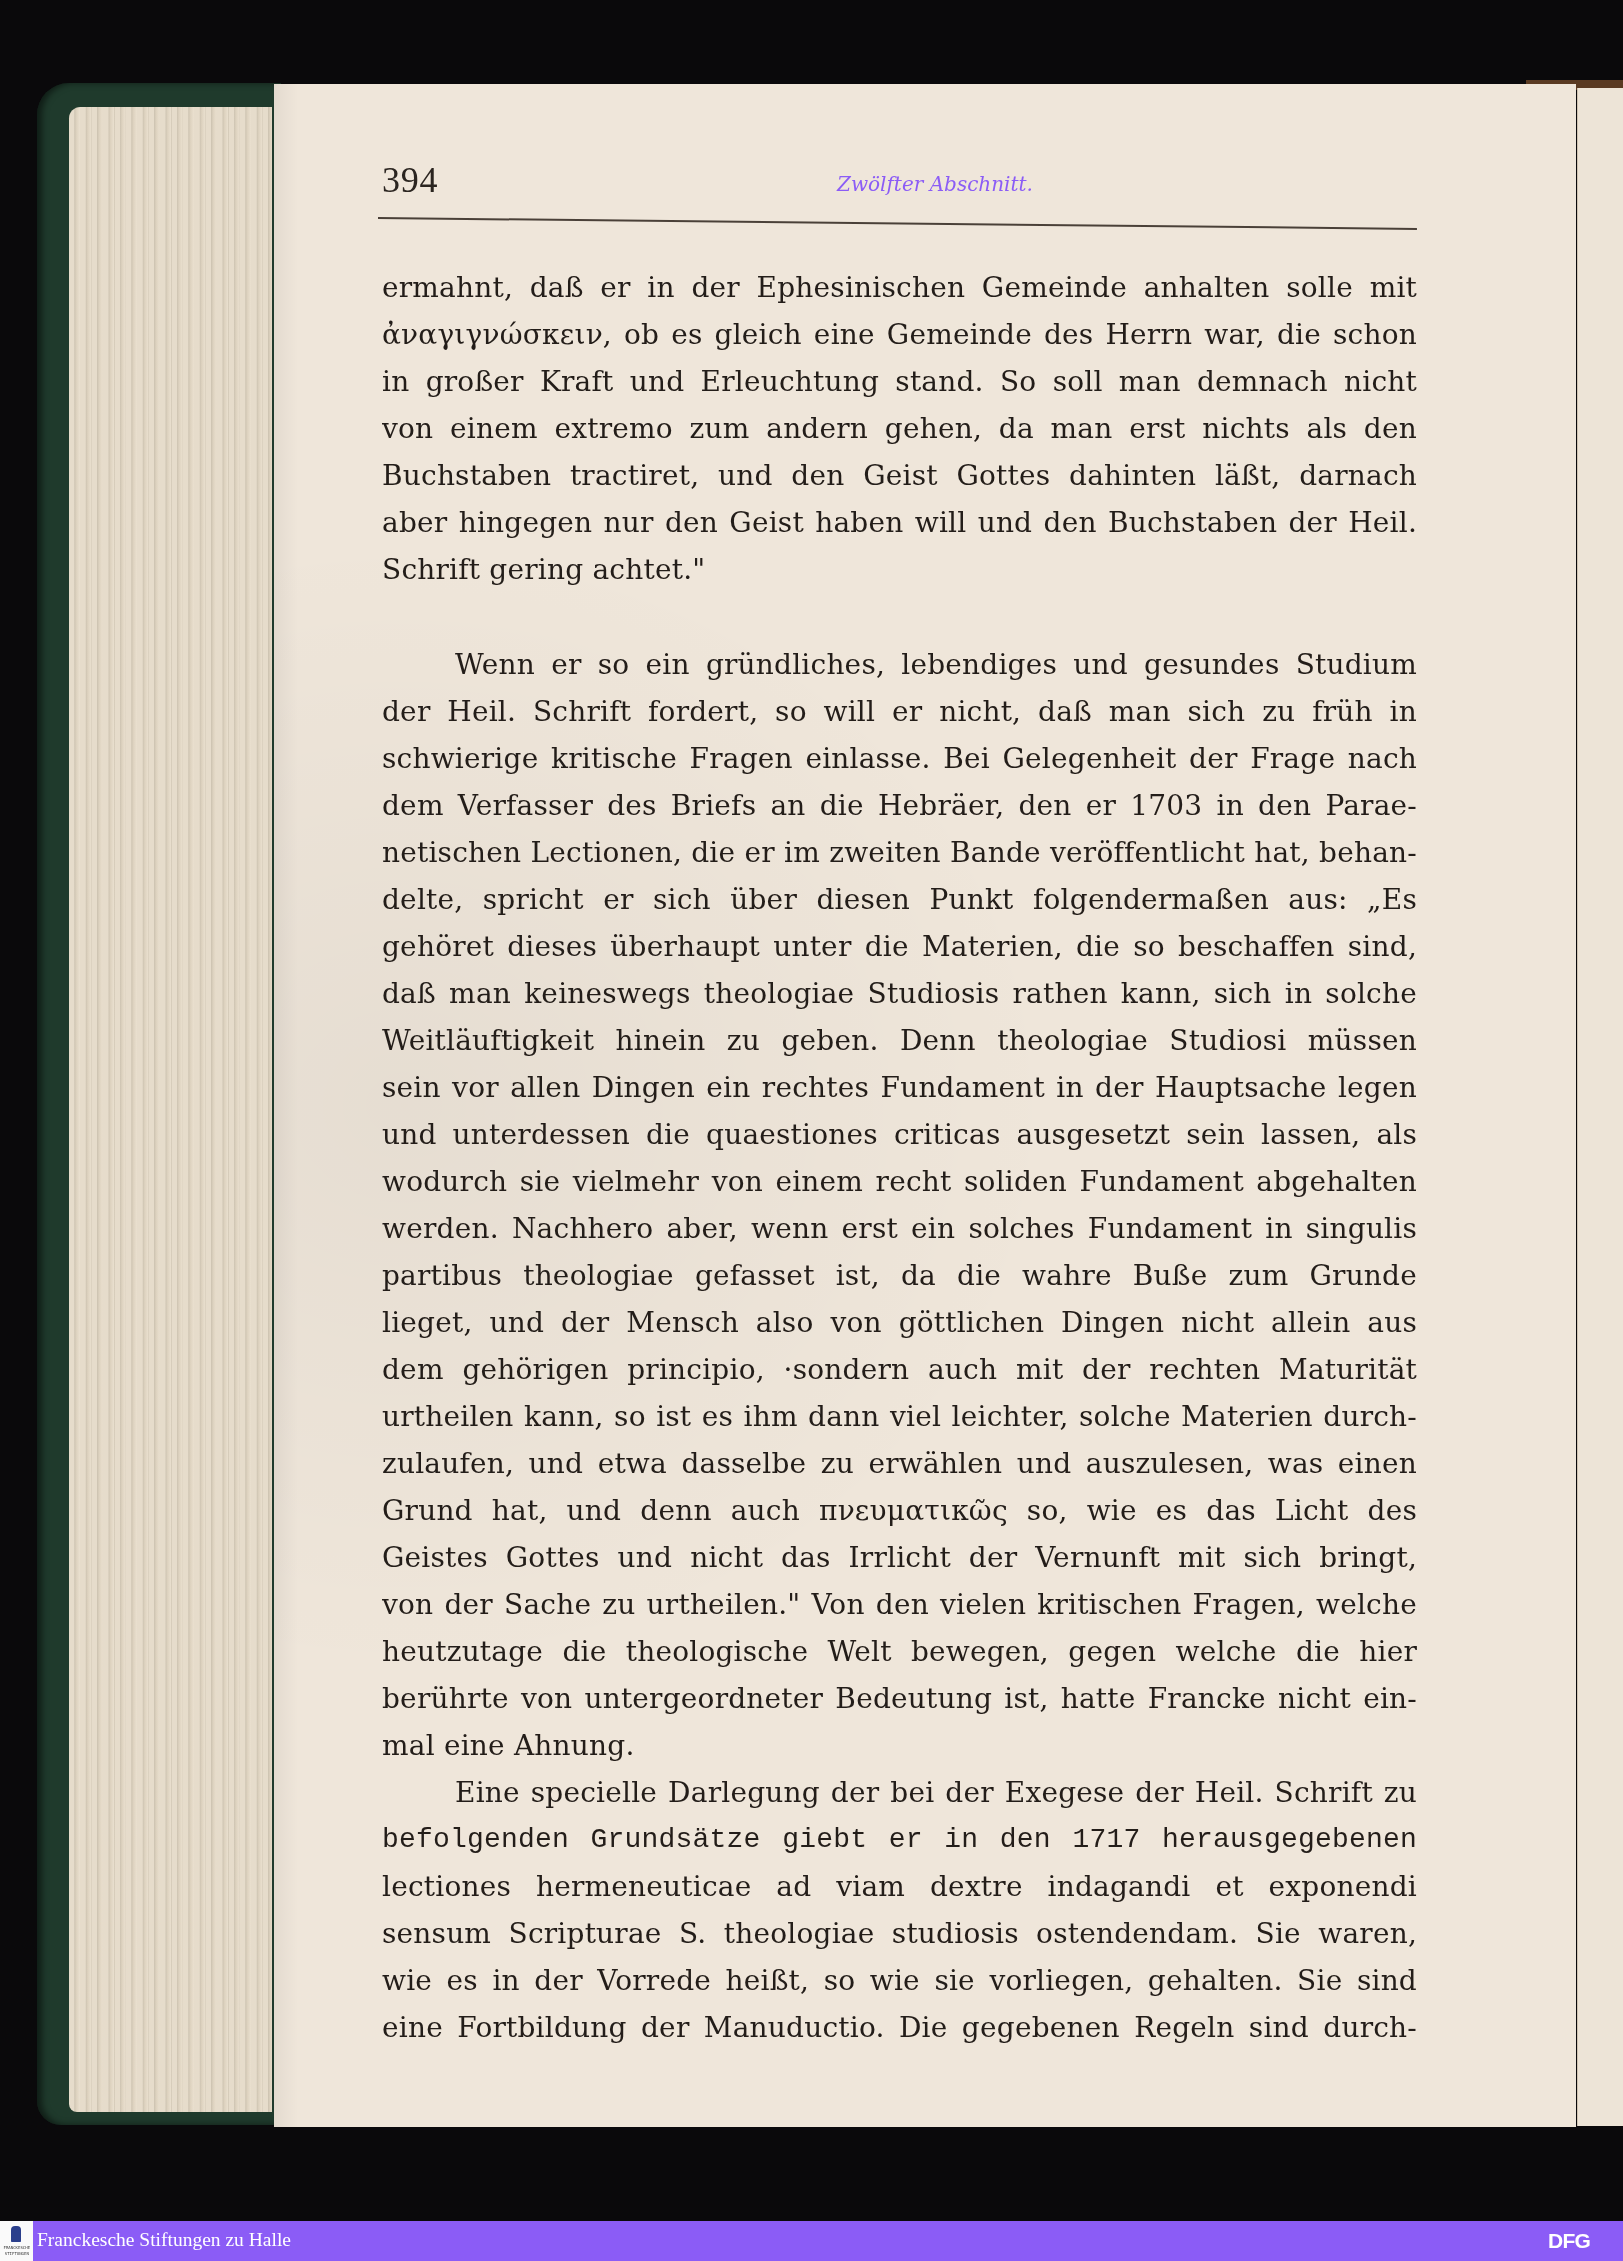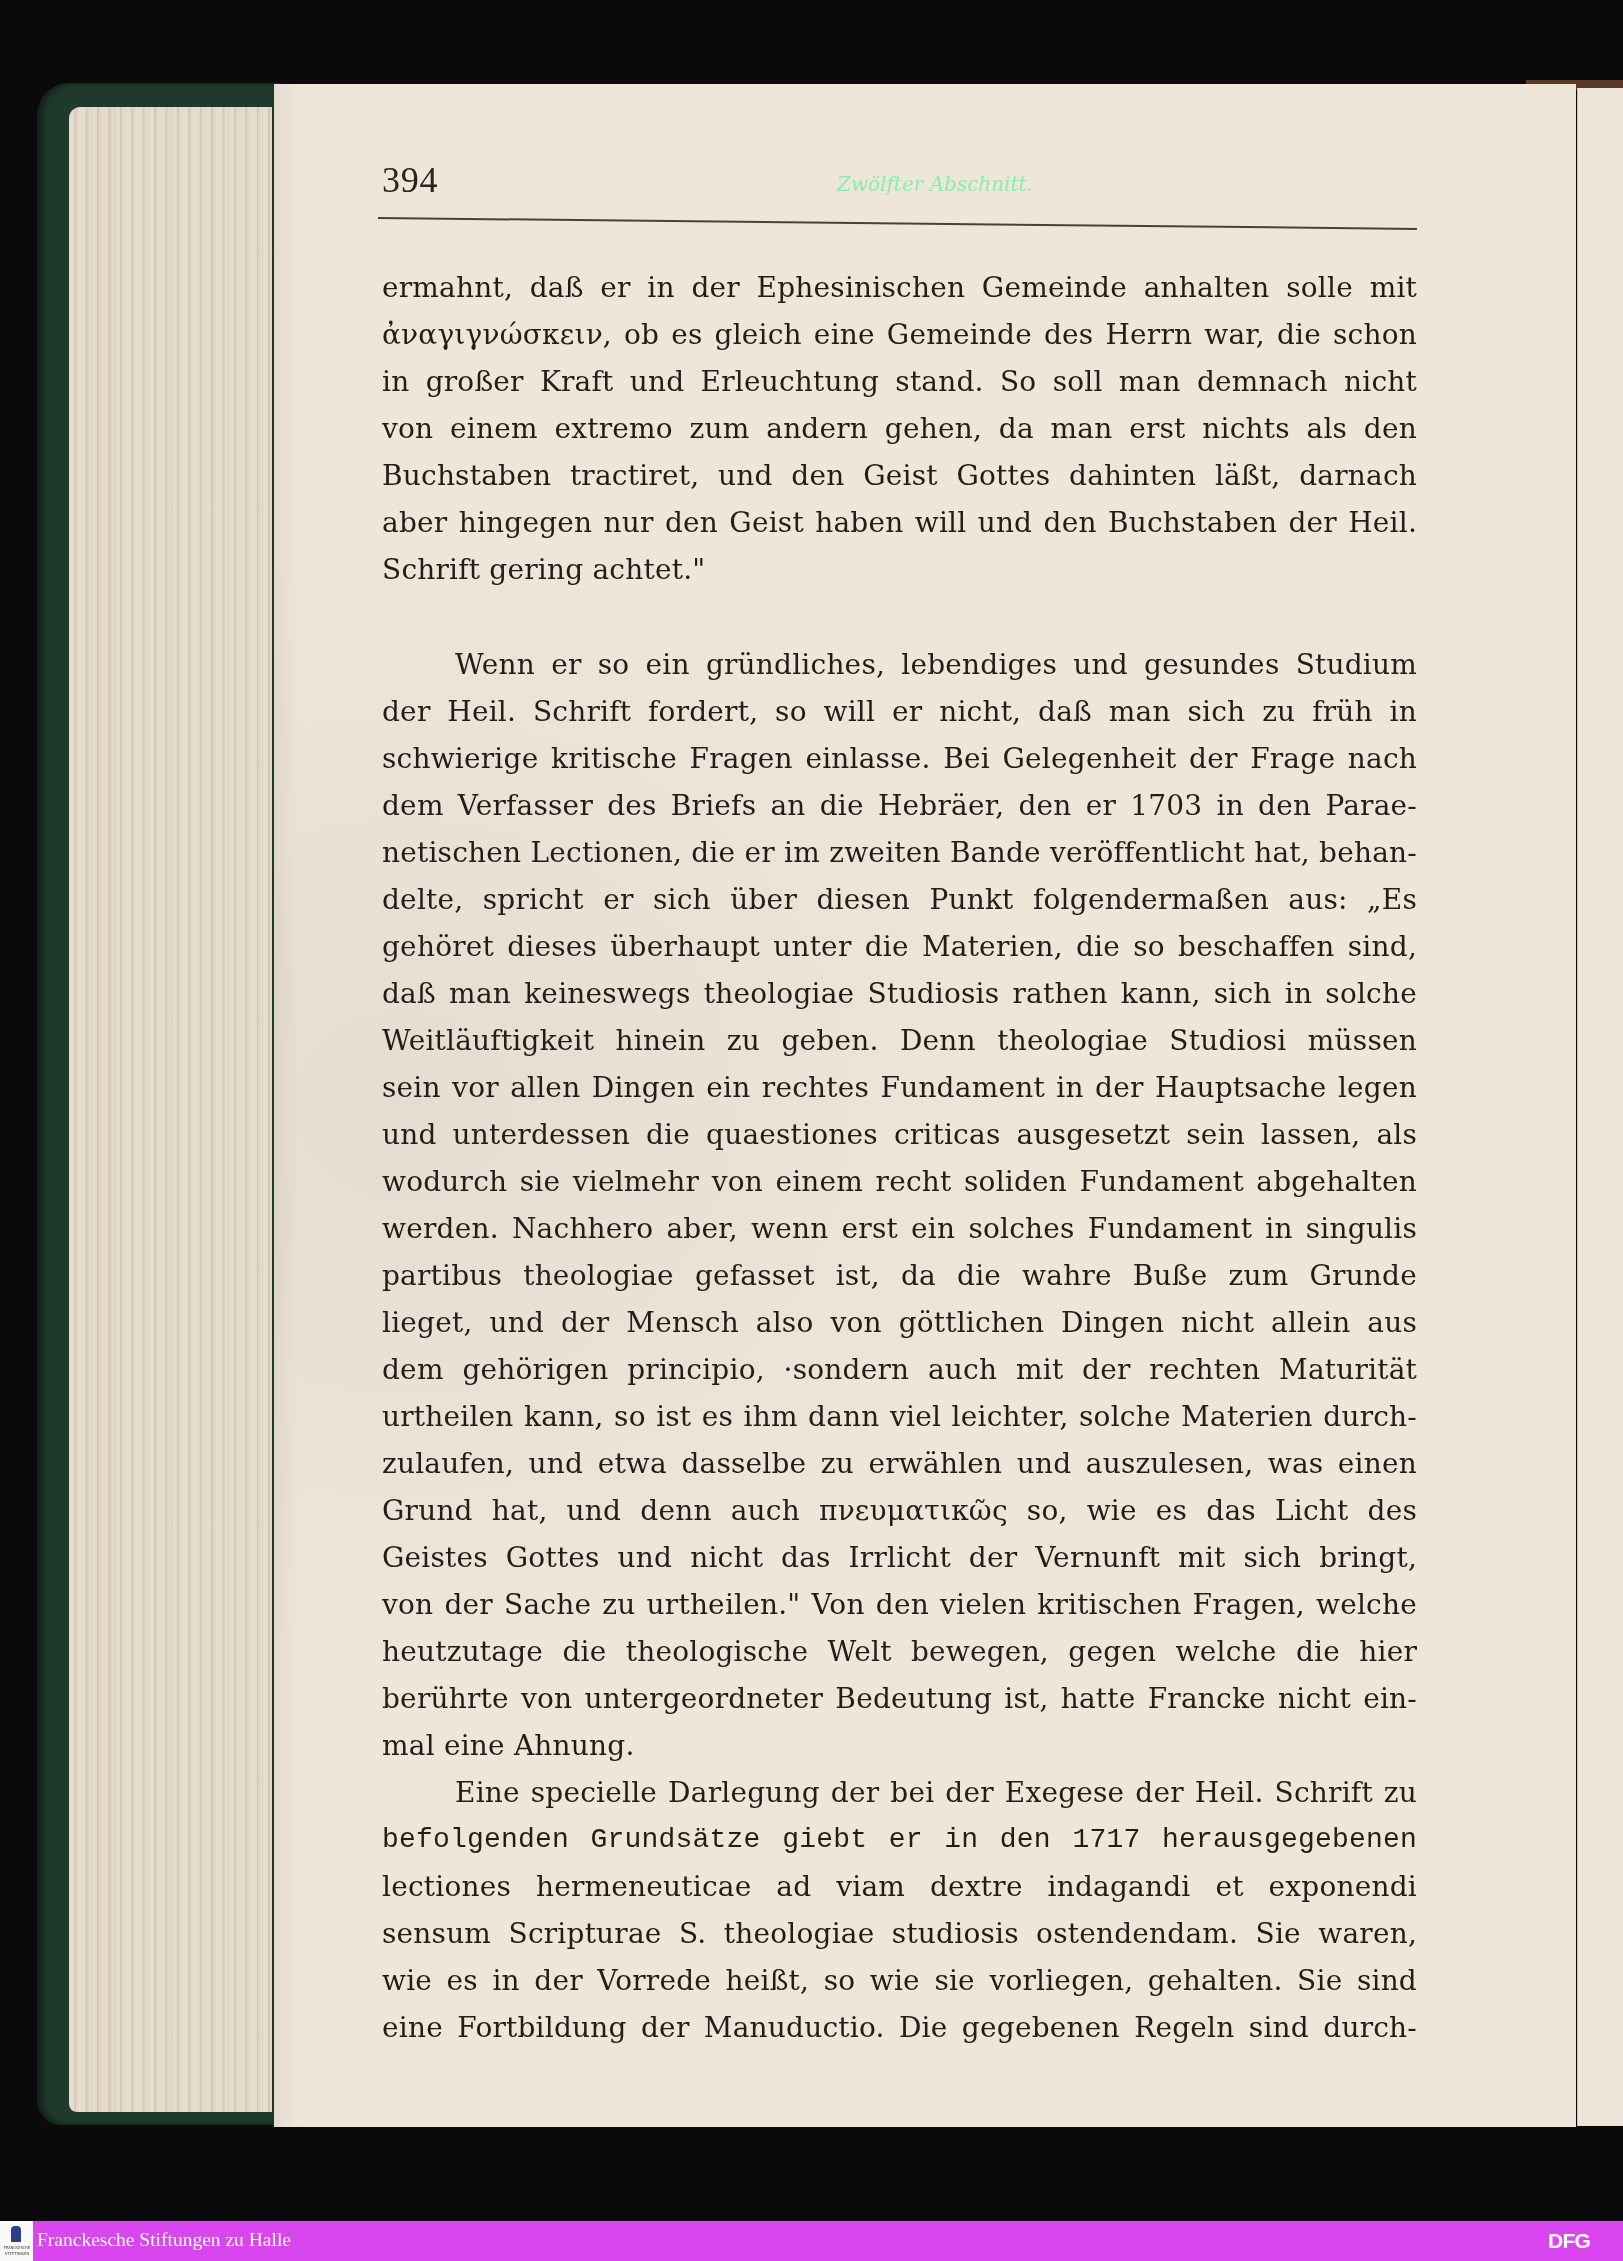--- a/index.html
+++ b/index.html
@@ -45,21 +45,21 @@
   .running-head {
     position:absolute; left:382px; top:159px; width:1031px; height:52px;
   }
   .page-number {
     position:absolute; left:0; top:0;
     font-family:"Liberation Serif", serif; font-size:36px; color:#2b2520;
     letter-spacing:0.8px;
   }
   .head-title {
     position:absolute; left:455px; top:13px;
-    font-family:"DejaVu Serif", serif; font-size:20px; color:#86efac;
+    font-family:"DejaVu Serif", serif; font-size:20px; color:#8b5cf6;
     font-style:italic;
   }
   .head-rule {
     position:absolute; left:378px; top:217px; width:1039px; height:1.6px;
     background:#4a4038;
     transform:rotate(0.6deg); transform-origin:left center;
   }
   .body-text {
     position:absolute; left:382px; top:264px; width:1035px;
     font-family:"DejaVu Serif", serif; font-size:28px; color:#231d19;
@@ -67,21 +67,21 @@
   }
   .line {
     display:block; height:47px; white-space:nowrap;
     text-align:justify; text-align-last:justify;
     letter-spacing:0.2px;
   }
   .line.last { text-align-last:left; }
   .line.indent { padding-left:73px; }
   .footer {
     position:absolute; left:0; top:2221px; width:1624px; height:41px;
-    background:#d946ef;
+    background:#8b5cf6;
   }
   .footer-logo {
     position:absolute; left:0; top:0; width:33px; height:41px; background:#fafafa;
   }
   .footer-logo .figure {
     position:absolute; left:11.4px; top:4.9px; width:9.7px; height:16px; background:#2b3f8c;
     border-radius:4px 4px 0.8px 0.8px;
   }
   .footer-logo .logo-text {
     position:absolute; left:0.8px; top:24px; width:32px;

